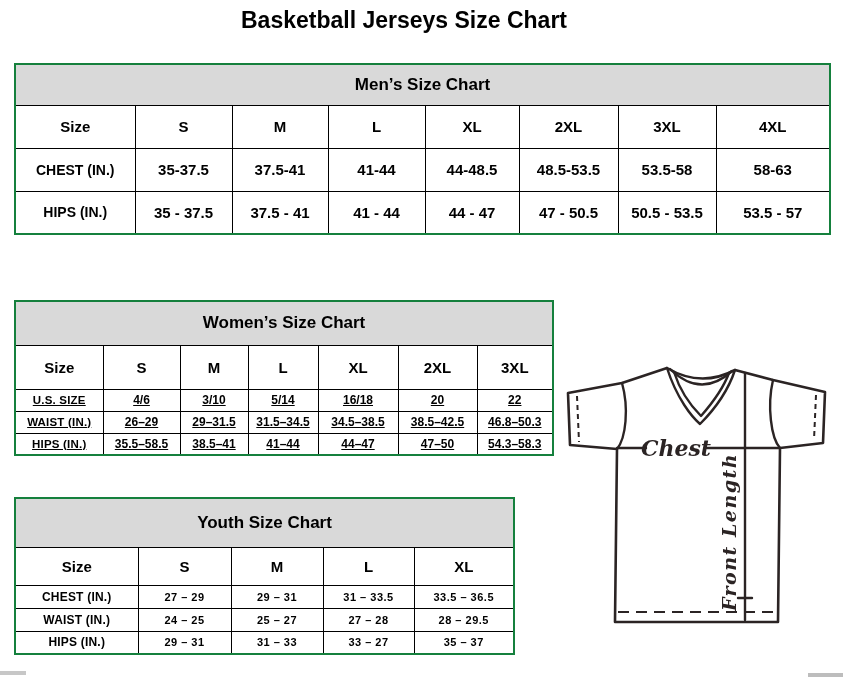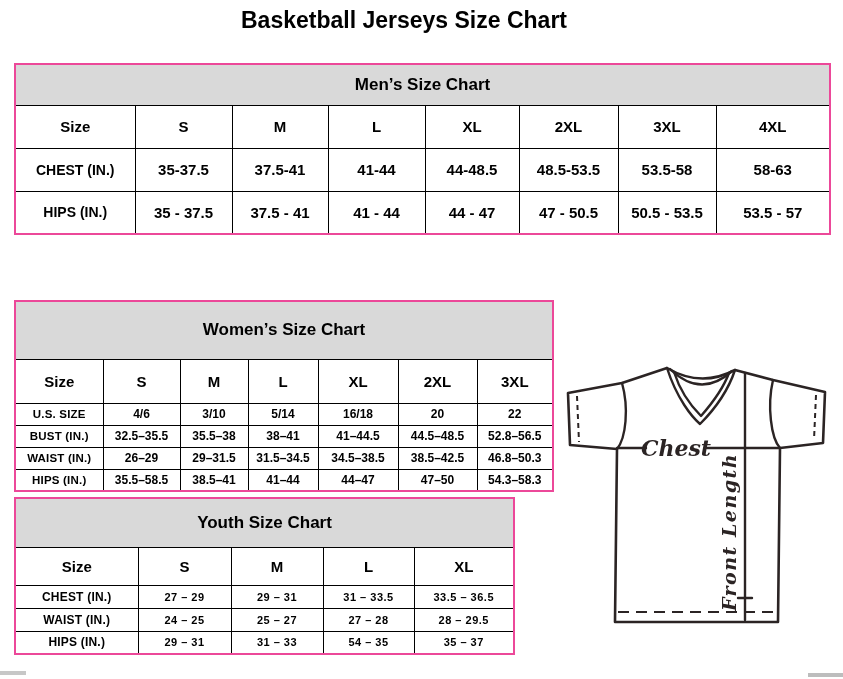--- a/index.html
+++ b/index.html
@@ -7,40 +7,40 @@
     width:843px;height:679px;position:relative;overflow:hidden;
     background:#ffffff;color:#000;
     font-family:"Liberation Sans",sans-serif;
   }
   .page-title{
     position:absolute;top:7px;left:0;width:808px;
     text-align:center;font-size:23px;font-weight:bold;color:#000;
   }
   table.size-table{
     position:absolute;border-collapse:collapse;table-layout:fixed;
-    border:2px solid #ec4899;background:#fff;
+    border:2px solid #15803d;background:#fff;
   }
   table.size-table th,table.size-table td{
     border:1px solid #000;text-align:center;vertical-align:middle;
     font-weight:bold;padding:0;color:#000;overflow:hidden;white-space:nowrap;
   }
   tr.band-row th{background:#d9d9d9;font-size:17px;}
   
   #mens-table{left:14px;top:63px;width:815px;}
   #mens-table tr.band-row{height:41px;}
   #mens-table tr.size-row{height:43px;}
   #mens-table tr.data-row{height:43px;}
   #mens-table .size-row th{font-size:15px;}
   #mens-table .row-label{font-size:14px;}
   #mens-table td{font-size:15px;}
   
   #womens-table{left:14px;top:300px;width:538px;}
-  #womens-table tr.band-row{height:58px;margin-top:36px;}
+  #womens-table tr.band-row{height:44px;margin-top:36px;}
   #womens-table tr.size-row{height:44px;}
-  #womens-table tr.data-row{height:22px;}
+  #womens-table tr.data-row{height:22px;text-decoration:underline;}
   #womens-table .size-row th{font-size:15px;}
   #womens-table .row-label{font-size:11.5px;letter-spacing:.2px;}
   #womens-table td{font-size:12px;}
   
   #youth-table{left:14px;top:497px;width:499px;}
   #youth-table tr.band-row{height:49px;}
   #youth-table tr.size-row{height:38px;}
   #youth-table tr.data-row{height:23px;}
   #youth-table .size-row th{font-size:15px;}
   #youth-table .row-label{font-size:12px;letter-spacing:.2px;}
@@ -141,29 +141,20 @@
   <tr class="data-row">
     <th class="row-label">U.S. SIZE</th>
     <td>4/6</td>
     <td>3/10</td>
     <td>5/14</td>
     <td>16/18</td>
     <td>20</td>
     <td>22</td>
   </tr>
   <tr class="data-row">
-    <th class="row-label">BUST (IN.)</th>
-    <td>32.5–35.5</td>
-    <td>35.5–38</td>
-    <td>38–41</td>
-    <td>41–44.5</td>
-    <td>44.5–48.5</td>
-    <td>52.8–56.5</td>
-  </tr>
-  <tr class="data-row">
     <th class="row-label">WAIST (IN.)</th>
     <td>26–29</td>
     <td>29–31.5</td>
     <td>31.5–34.5</td>
     <td>34.5–38.5</td>
     <td>38.5–42.5</td>
     <td>46.8–50.3</td>
   </tr>
   <tr class="data-row">
     <th class="row-label">HIPS (IN.)</th>
@@ -207,21 +198,21 @@
     <th class="row-label">WAIST (IN.)</th>
     <td>24 – 25</td>
     <td>25 – 27</td>
     <td>27 – 28</td>
     <td>28 – 29.5</td>
   </tr>
   <tr class="data-row">
     <th class="row-label">HIPS (IN.)</th>
     <td>29 – 31</td>
     <td>31 – 33</td>
-    <td>54 – 35</td>
+    <td>33 – 27</td>
     <td>35 – 37</td>
   </tr>
 </tbody>
   </table>
 
 <svg id="jersey-svg" viewBox="555 358 288 268" xmlns="http://www.w3.org/2000/svg">
 
   <path class="jersey-fill" d="M 667 368 L 622 383 L 568 393 L 570 445 L 617 449 L 615 622 L 778 622 L 780 448 L 823 443 L 825 392 L 773 380 L 735 370 Q 701 388 667 368 Z"></path>
 
   <path class="jersey-stroke" d="M 622 383 C 629 408 626 438 617 449"></path>

